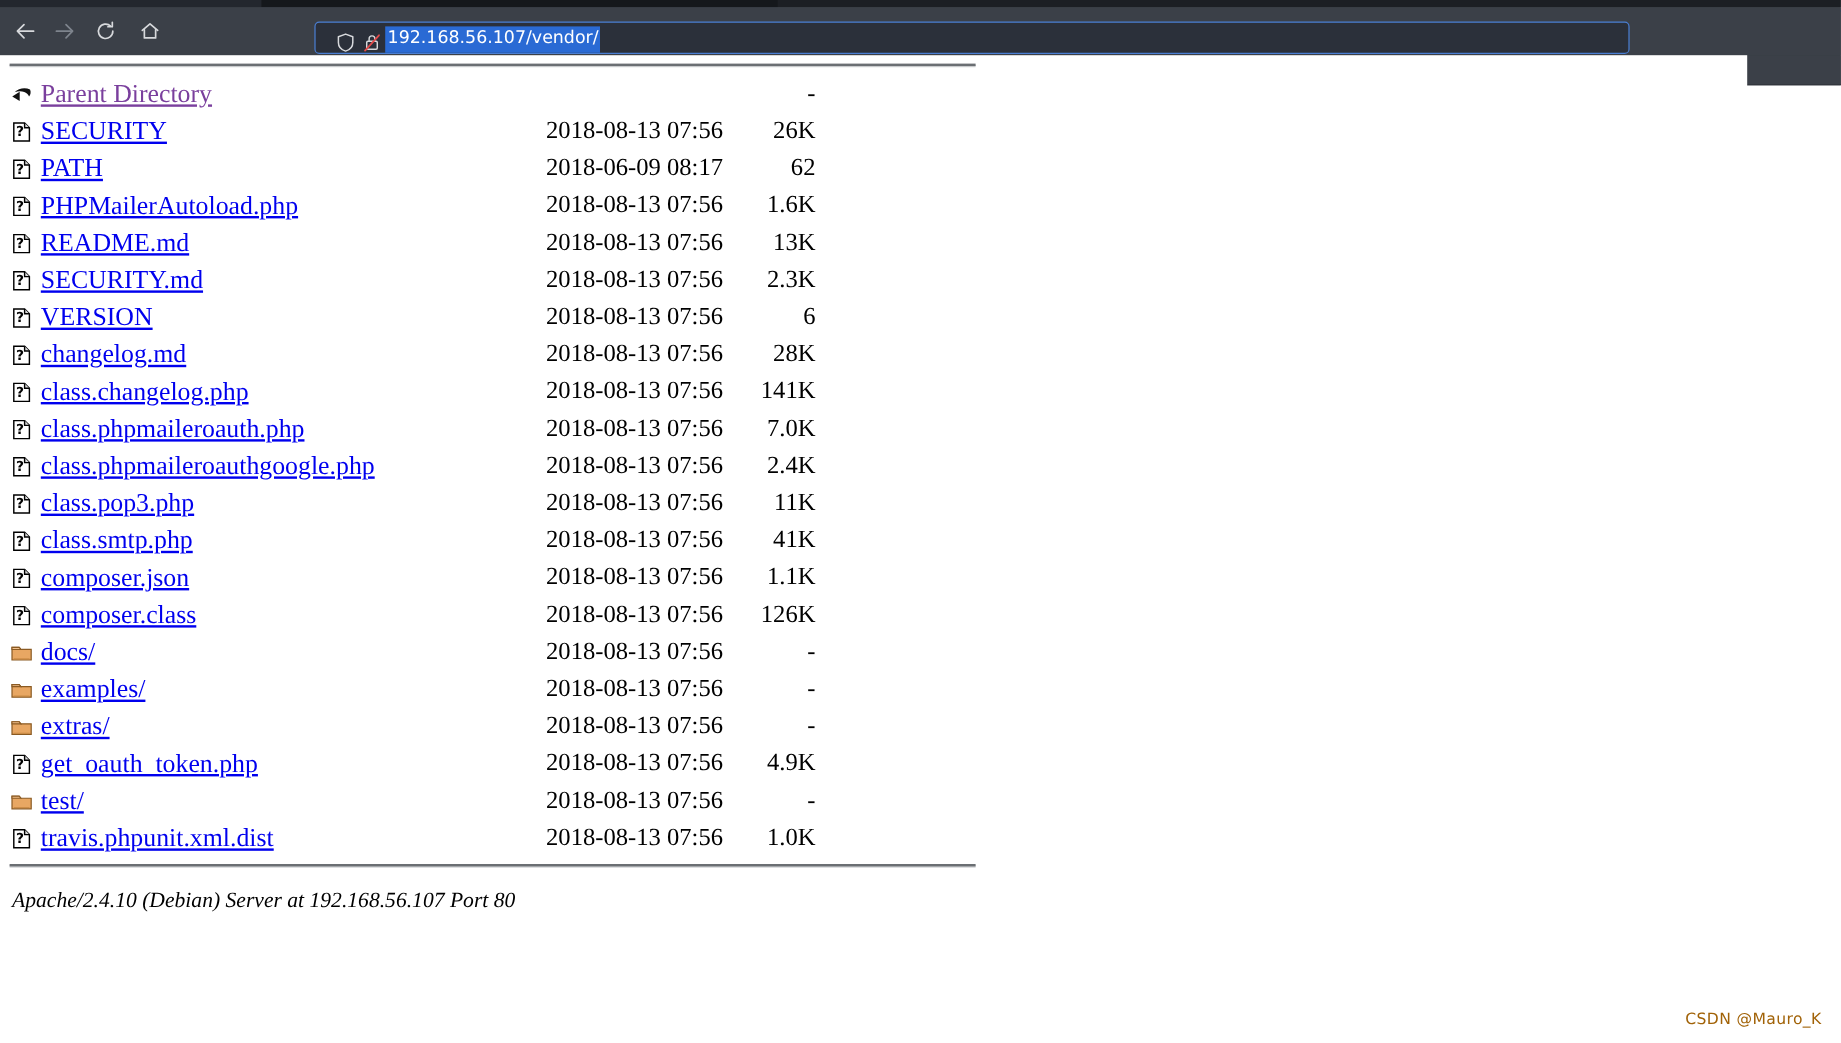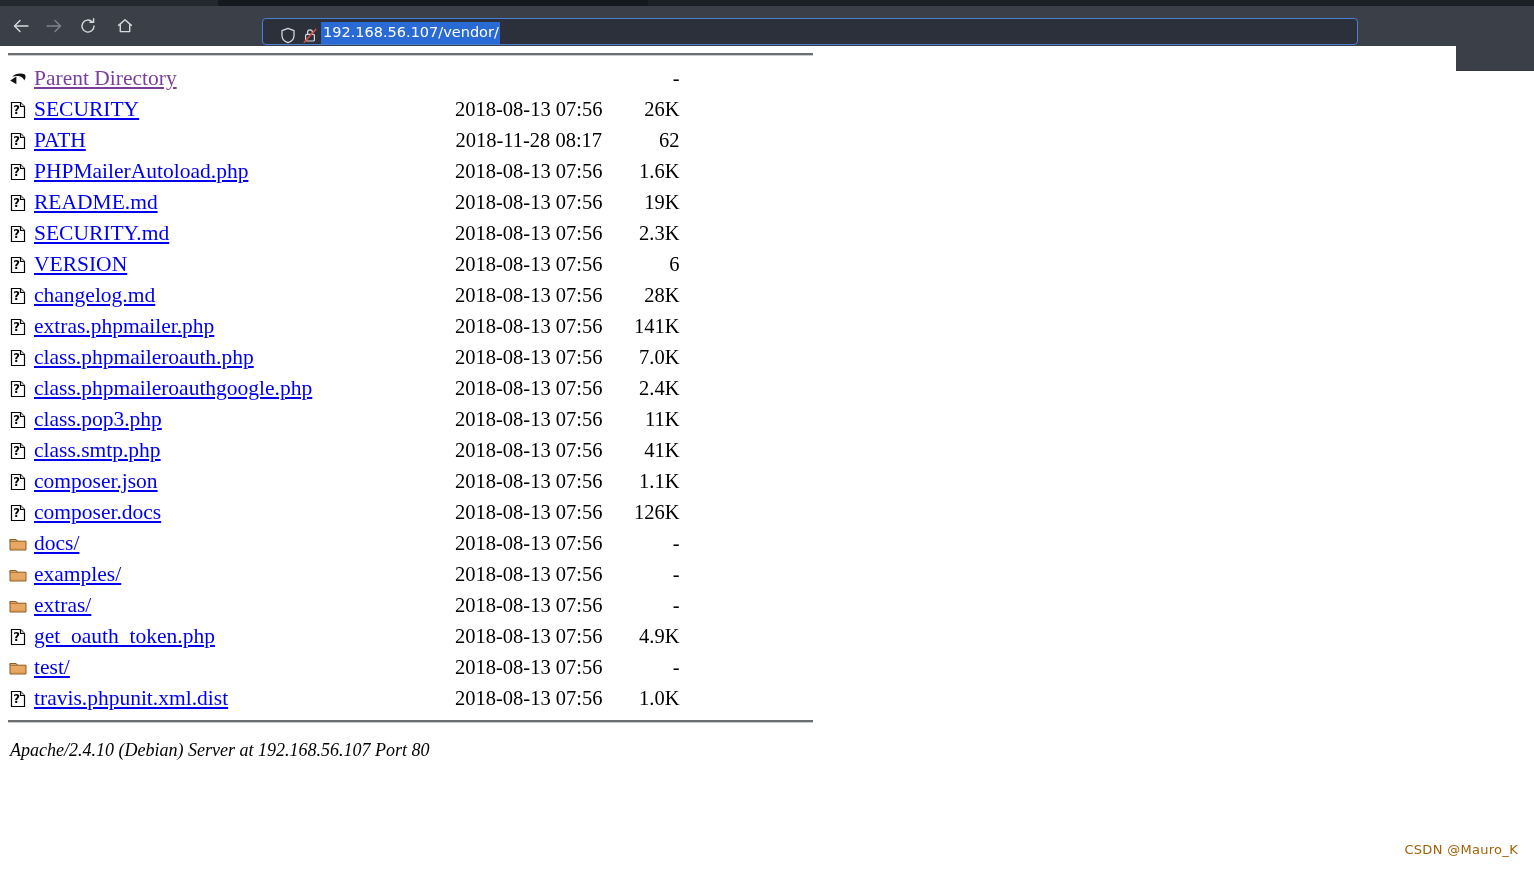--- a/index.html
+++ b/index.html
@@ -404,21 +404,21 @@
             <td class="c-size"><span class="sizecell">26K</span></td>
             <td class="c-desc"><span></span></td>
           </tr>
           <tr class="frow">
             <td class="c-icon"><span><svg width="20" height="20" viewBox="0 0 20 20" class="ico-file">
                   <path d="M3.5 2.5 L12.5 2.5 L16.5 6.5 L16.5 17.5 L3.5 17.5 Z" fill="#ffffff" stroke="#000000" stroke-width="1.2"></path>
                   <path d="M12.5 2.5 L12.5 6.5 L16.5 6.5" fill="#dddddd" stroke="#000000" stroke-width="1.2"></path>
                   <text x="8.6" y="13.6" font-family="DejaVu Sans, sans-serif" font-size="11.5" font-weight="bold" fill="#000000" text-anchor="middle">?</text>
                 </svg></span></td>
             <td class="c-name"><a class="fl" href="#">PATH</a></td>
-            <td class="c-mod"><span class="datecell">2018-11-28 08:17</span></td>
+            <td class="c-mod"><span class="datecell">2018-06-09 08:17</span></td>
             <td class="c-size"><span class="sizecell">62</span></td>
             <td class="c-desc"><span></span></td>
           </tr>
           <tr class="frow">
             <td class="c-icon"><span><svg width="20" height="20" viewBox="0 0 20 20" class="ico-file">
                   <path d="M3.5 2.5 L12.5 2.5 L16.5 6.5 L16.5 17.5 L3.5 17.5 Z" fill="#ffffff" stroke="#000000" stroke-width="1.2"></path>
                   <path d="M12.5 2.5 L12.5 6.5 L16.5 6.5" fill="#dddddd" stroke="#000000" stroke-width="1.2"></path>
                   <text x="8.6" y="13.6" font-family="DejaVu Sans, sans-serif" font-size="11.5" font-weight="bold" fill="#000000" text-anchor="middle">?</text>
                 </svg></span></td>
             <td class="c-name"><a class="fl" href="#">PHPMailerAutoload.php</a></td>
@@ -427,21 +427,21 @@
             <td class="c-desc"><span></span></td>
           </tr>
           <tr class="frow">
             <td class="c-icon"><span><svg width="20" height="20" viewBox="0 0 20 20" class="ico-file">
                   <path d="M3.5 2.5 L12.5 2.5 L16.5 6.5 L16.5 17.5 L3.5 17.5 Z" fill="#ffffff" stroke="#000000" stroke-width="1.2"></path>
                   <path d="M12.5 2.5 L12.5 6.5 L16.5 6.5" fill="#dddddd" stroke="#000000" stroke-width="1.2"></path>
                   <text x="8.6" y="13.6" font-family="DejaVu Sans, sans-serif" font-size="11.5" font-weight="bold" fill="#000000" text-anchor="middle">?</text>
                 </svg></span></td>
             <td class="c-name"><a class="fl" href="#">README.md</a></td>
             <td class="c-mod"><span class="datecell">2018-08-13 07:56</span></td>
-            <td class="c-size"><span class="sizecell">19K</span></td>
+            <td class="c-size"><span class="sizecell">13K</span></td>
             <td class="c-desc"><span></span></td>
           </tr>
           <tr class="frow">
             <td class="c-icon"><span><svg width="20" height="20" viewBox="0 0 20 20" class="ico-file">
                   <path d="M3.5 2.5 L12.5 2.5 L16.5 6.5 L16.5 17.5 L3.5 17.5 Z" fill="#ffffff" stroke="#000000" stroke-width="1.2"></path>
                   <path d="M12.5 2.5 L12.5 6.5 L16.5 6.5" fill="#dddddd" stroke="#000000" stroke-width="1.2"></path>
                   <text x="8.6" y="13.6" font-family="DejaVu Sans, sans-serif" font-size="11.5" font-weight="bold" fill="#000000" text-anchor="middle">?</text>
                 </svg></span></td>
             <td class="c-name"><a class="fl" href="#">SECURITY.md</a></td>
             <td class="c-mod"><span class="datecell">2018-08-13 07:56</span></td>
@@ -469,21 +469,21 @@
             <td class="c-mod"><span class="datecell">2018-08-13 07:56</span></td>
             <td class="c-size"><span class="sizecell">28K</span></td>
             <td class="c-desc"><span></span></td>
           </tr>
           <tr class="frow">
             <td class="c-icon"><span><svg width="20" height="20" viewBox="0 0 20 20" class="ico-file">
                   <path d="M3.5 2.5 L12.5 2.5 L16.5 6.5 L16.5 17.5 L3.5 17.5 Z" fill="#ffffff" stroke="#000000" stroke-width="1.2"></path>
                   <path d="M12.5 2.5 L12.5 6.5 L16.5 6.5" fill="#dddddd" stroke="#000000" stroke-width="1.2"></path>
                   <text x="8.6" y="13.6" font-family="DejaVu Sans, sans-serif" font-size="11.5" font-weight="bold" fill="#000000" text-anchor="middle">?</text>
                 </svg></span></td>
-            <td class="c-name"><a class="fl" href="#">extras.phpmailer.php</a></td>
+            <td class="c-name"><a class="fl" href="#">class.changelog.php</a></td>
             <td class="c-mod"><span class="datecell">2018-08-13 07:56</span></td>
             <td class="c-size"><span class="sizecell">141K</span></td>
             <td class="c-desc"><span></span></td>
           </tr>
           <tr class="frow">
             <td class="c-icon"><span><svg width="20" height="20" viewBox="0 0 20 20" class="ico-file">
                   <path d="M3.5 2.5 L12.5 2.5 L16.5 6.5 L16.5 17.5 L3.5 17.5 Z" fill="#ffffff" stroke="#000000" stroke-width="1.2"></path>
                   <path d="M12.5 2.5 L12.5 6.5 L16.5 6.5" fill="#dddddd" stroke="#000000" stroke-width="1.2"></path>
                   <text x="8.6" y="13.6" font-family="DejaVu Sans, sans-serif" font-size="11.5" font-weight="bold" fill="#000000" text-anchor="middle">?</text>
                 </svg></span></td>
@@ -535,21 +535,21 @@
             <td class="c-mod"><span class="datecell">2018-08-13 07:56</span></td>
             <td class="c-size"><span class="sizecell">1.1K</span></td>
             <td class="c-desc"><span></span></td>
           </tr>
           <tr class="frow">
             <td class="c-icon"><span><svg width="20" height="20" viewBox="0 0 20 20" class="ico-file">
                   <path d="M3.5 2.5 L12.5 2.5 L16.5 6.5 L16.5 17.5 L3.5 17.5 Z" fill="#ffffff" stroke="#000000" stroke-width="1.2"></path>
                   <path d="M12.5 2.5 L12.5 6.5 L16.5 6.5" fill="#dddddd" stroke="#000000" stroke-width="1.2"></path>
                   <text x="8.6" y="13.6" font-family="DejaVu Sans, sans-serif" font-size="11.5" font-weight="bold" fill="#000000" text-anchor="middle">?</text>
                 </svg></span></td>
-            <td class="c-name"><a class="fl" href="#">composer.docs</a></td>
+            <td class="c-name"><a class="fl" href="#">composer.class</a></td>
             <td class="c-mod"><span class="datecell">2018-08-13 07:56</span></td>
             <td class="c-size"><span class="sizecell">126K</span></td>
             <td class="c-desc"><span></span></td>
           </tr>
           <tr class="frow">
             <td class="c-icon"><span><svg width="20" height="20" viewBox="0 0 20 20" class="ico-dir">
                   <path d="M2 5.5 L8 5.5 L9.4 7.2 L18 7.2 L18 16 L2 16 Z" fill="#e8a763" stroke="#8a5a22" stroke-width="1"></path>
                   <path d="M2 5.5 L8 5.5 L9.4 7.2 L2 7.2 Z" fill="#f2c08d" stroke="#8a5a22" stroke-width="0.9"></path>
                   <line x1="3.4" y1="15" x2="16.6" y2="15" stroke="#c98a44" stroke-width="0.8"></line>
                 </svg></span></td>

